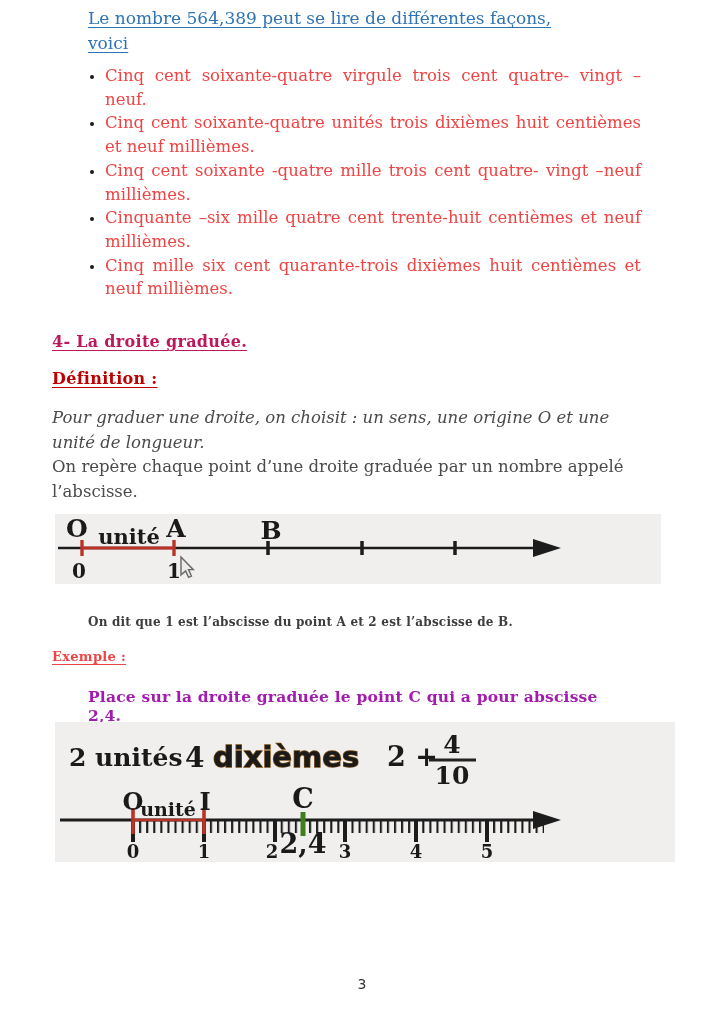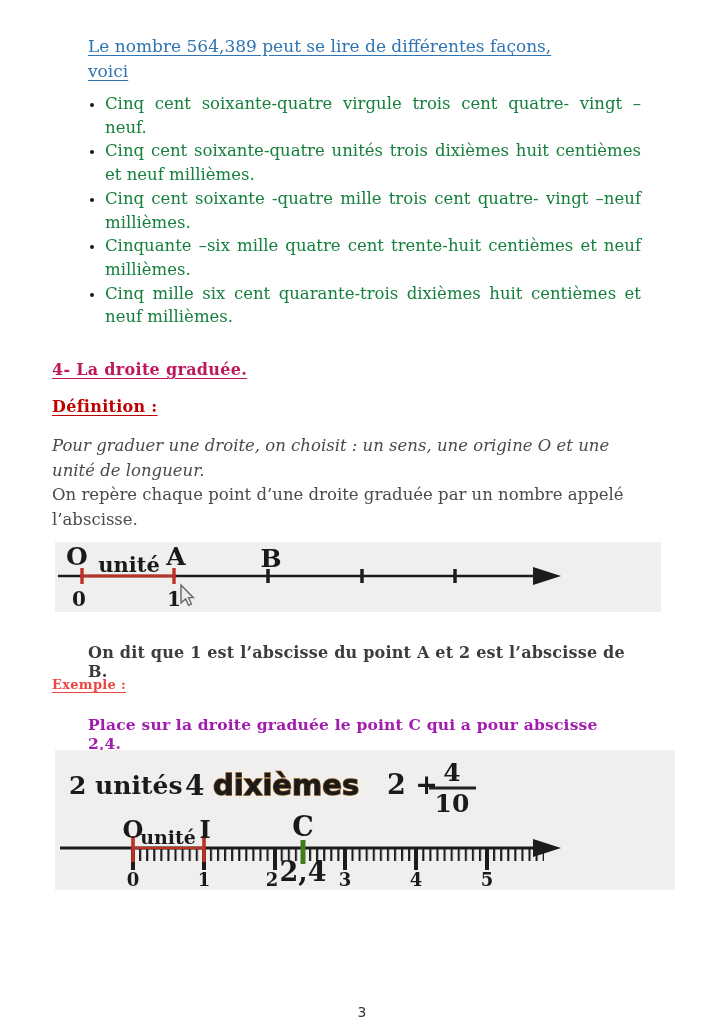--- a/index.html
+++ b/index.html
@@ -4,34 +4,34 @@
 <style>
   * { margin:0; padding:0; box-sizing:border-box; }
   html,body { width:724px; height:1024px; }
   body {
     position:relative;
     background:#ffffff;
     font-family:"DejaVu Serif", serif;
     color:#262626;
     overflow:hidden;
   }
-  .abs { position:absolute;margin-top:28px; }
+  .abs { position:absolute; }
 
   .heading {
     left:88px; top:6px; width:505px;
     font-size:17px; line-height:25px;
     color:#2e74b5;
   }
   .heading span { display:block; text-decoration:underline; text-underline-offset:3px; }
 
   ul.bullets {
     left:85px; top:64px; width:556px;
     list-style:disc; padding-left:20px;
     font-size:16.5px; line-height:23.7px;
-    text-align:justify; color:#15803d;
+    text-align:justify; color:#ef4444;
   }
   ul.bullets li::marker { color:#1a1a1a; font-size:14px; }
 
   .red-title {
     left:52px; top:332px;
     font-size:16px; font-weight:bold; color:#be185d;
     text-decoration:underline; text-underline-offset:3px;
     letter-spacing:.3px;
   }
   .def-label {
@@ -58,21 +58,21 @@
     font-weight:bold;
     fill:#1a1a1a;
   }
   svg text.chunky {
     font-family:"DejaVu Sans", sans-serif;
     paint-order:stroke;
   }
 
   .statement {
     left:88px; top:615px; width:540px;
-    font-size:16px; font-weight:bold; color:#3d3d3d;
+    font-size:12px; font-weight:bold; color:#3d3d3d;
     letter-spacing:.2px;
   }
   .example-label {
     left:52px; top:649px;
     font-size:13px; font-weight:bold; color:#ef4444;
     text-decoration:underline; text-underline-offset:3px;
     letter-spacing:.3px;
   }
   .instruction {
     left:88px; top:687px; width:540px;

